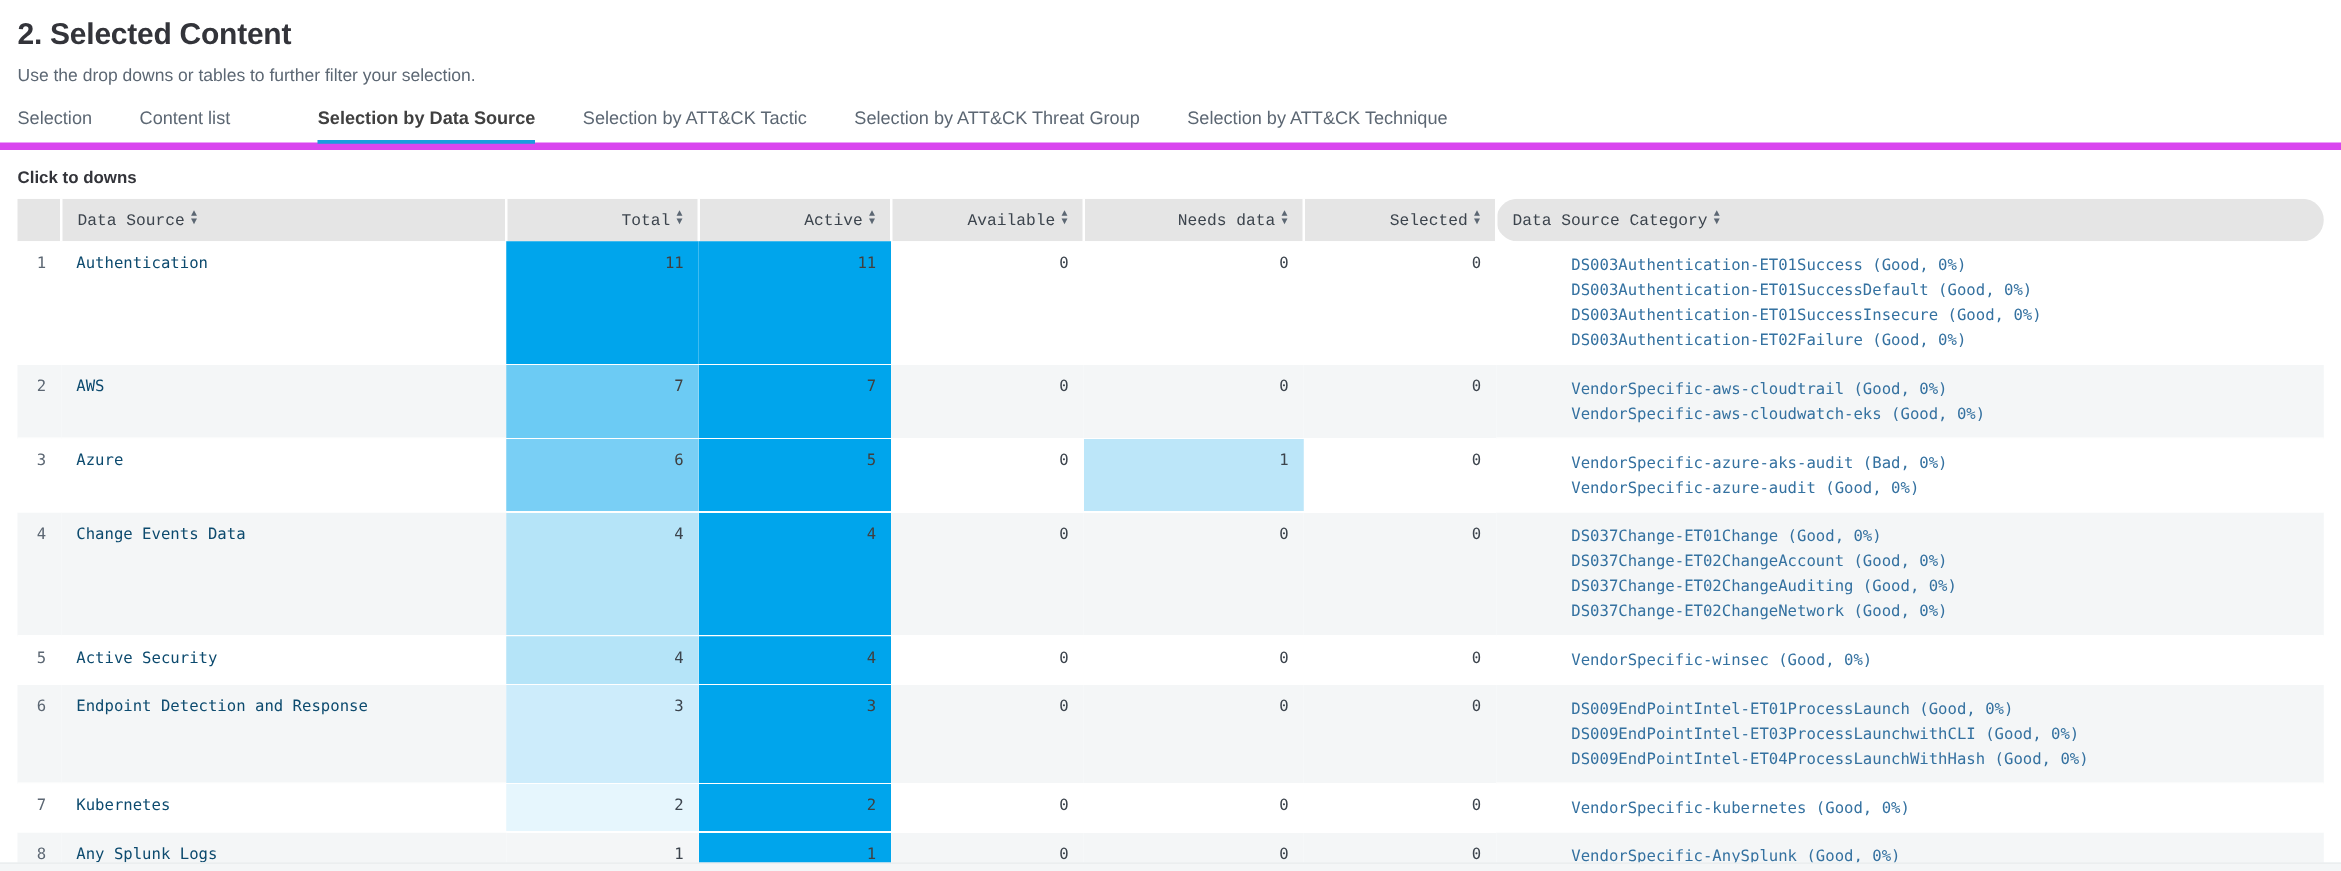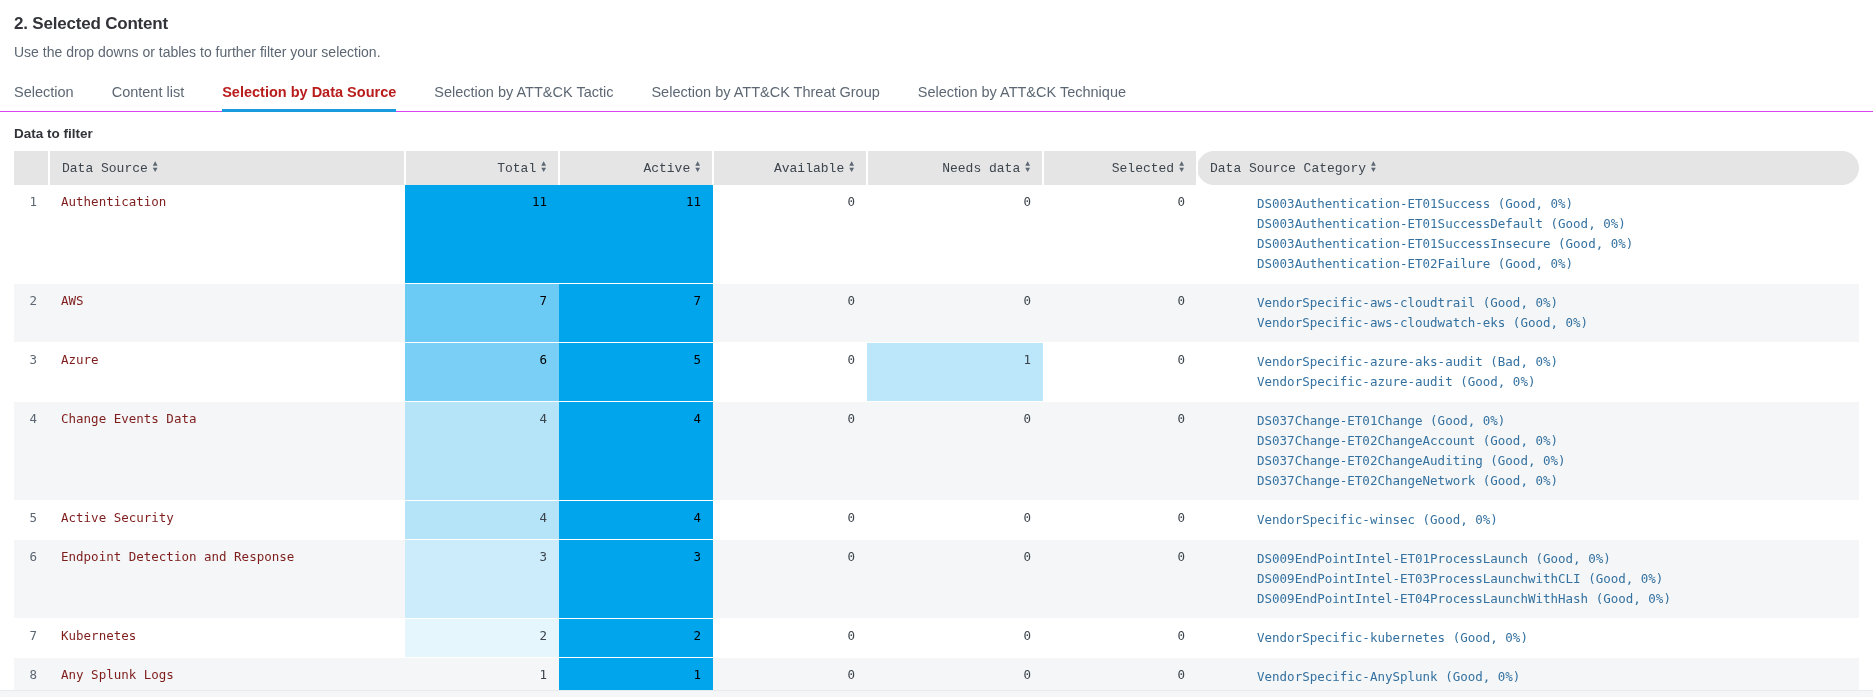--- a/index.html
+++ b/index.html
@@ -19,57 +19,58 @@
     width: 1873px;
     height: 697px;
     box-sizing: border-box;
   }
 
   
   .header {
     padding: 14px 14px 0 14px;
   }
   .page-title {
-    font-size: 17px;
+    font-size: 24px;
     font-weight: bold;
     color: #33343a;
     margin: 0 0 10px 0;
     letter-spacing: -0.2px;
   }
   .page-subtitle {
     font-size: 14px;
     color: #5c6773;
     margin: 0;
   }
 
   
   .tabs {
     display: flex;
     align-items: flex-end;
     margin-top: 18px;
     padding-left: 14px;
-    border-bottom: 1px solid #d946ef;
+    border-bottom: 6px solid #d946ef;
     height: 34px;
     box-sizing: border-box;
   }
   .tab {
     font-size: 14.5px;
     color: #5c6773;
     padding: 0 0 9px 0;
     margin-right: 38px;
     cursor: pointer;
     white-space: nowrap;
     border-bottom: 3px solid transparent;
     position: relative;
     top: 1px;
   }
   .tab.active {
-    color: #b91c1c;
+    color: #404040;
     font-weight: bold;
     border-bottom-color: #1a9bde;
+    margin-left: 32px;
   }
 
   
   .filter-bar {
     padding: 14px 14px 10px 14px;
     font-size: 13.5px;
     font-weight: bold;
     color: #33343a;
   }
 
@@ -137,21 +138,21 @@
     text-align: right;
     color: #5c6773;
     padding-left: 4px;
     padding-right: 6px;
     font-size: 12.5px;
   }
   td.src {
     width: 330px;
   }
   td.src a {
-    color: #7f1d1d;
+    color: #0c4a6e;
     text-decoration: none;
     cursor: pointer;
   }
   td.num {
     text-align: right;
     width: 128px;
   }
   td.cat {
     width: auto;
   }
@@ -160,21 +161,21 @@
     line-height: 20px;
     white-space: nowrap;
     cursor: pointer;
     padding-left: 48px;
   }
 
   
   .heat {
     position: relative;
   }
-  .heat.dark { color: #000000; }
+  .heat.dark { color: #404040; }
   .heat.light { color: #3c444d; }
   .bottom-strip {
     position: absolute;
     left: 0;
     bottom: 0;
     width: 1873px;
     height: 6px;
     background: #f4f6f7;
     border-top: 1px solid #e8ebed;
   }
@@ -191,21 +192,21 @@
 
   <div class="tabs" id="tab-bar">
       <div class="tab">Selection</div>
       <div class="tab">Content list</div>
       <div class="tab active">Selection by Data Source</div>
       <div class="tab">Selection by ATT&amp;CK Tactic</div>
       <div class="tab">Selection by ATT&amp;CK Threat Group</div>
       <div class="tab">Selection by ATT&amp;CK Technique</div>
     </div>
 
-  <div class="filter-bar">Data to filter</div>
+  <div class="filter-bar">Click to downs</div>
 
   <div class="table-wrap">
     <table class="grid">
       <thead>
         <tr id="header-row">
             <th class="col-idx" style="width: 26px;"></th>
             <th class="txt" style="width: 330px;"><span>Data Source</span><span class="sort-icon"><i>▲</i><i>▼</i></span></th>
             <th class="num" style="width: 128px;"><span>Total</span><span class="sort-icon"><i>▲</i><i>▼</i></span></th>
             <th class="num" style="width: 128px;"><span>Active</span><span class="sort-icon"><i>▲</i><i>▼</i></span></th>
             <th class="num" style="width: 128px;"><span>Available</span><span class="sort-icon"><i>▲</i><i>▼</i></span></th>

